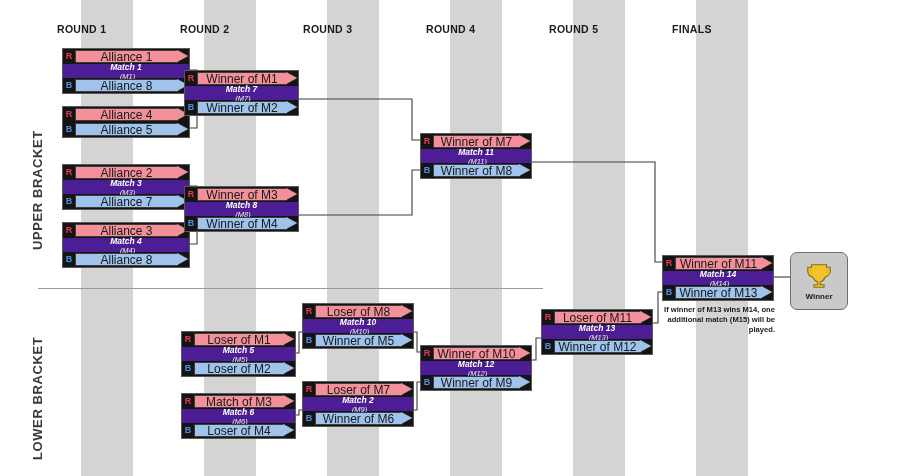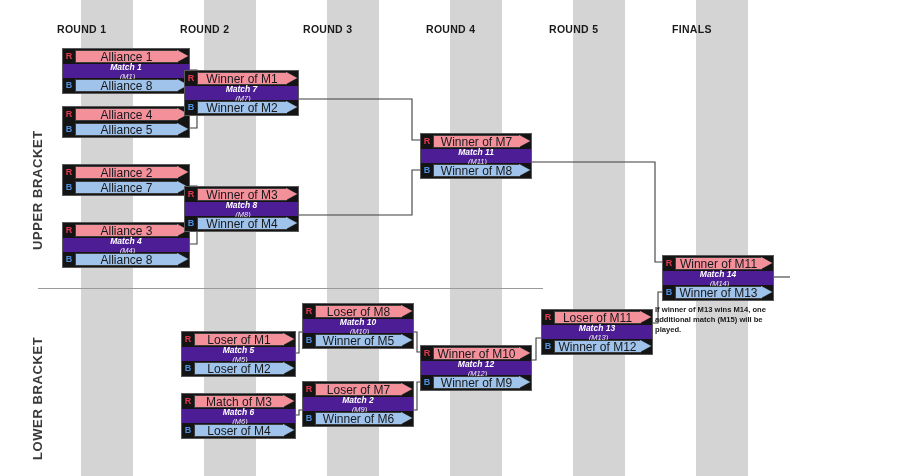--- a/index.html
+++ b/index.html
@@ -30,21 +30,21 @@
   .tname{position:absolute;left:0;top:0;bottom:0;right:11px;display:flex;align-items:center;justify-content:center;font-size:12px;font-weight:normal;color:#16181c;white-space:nowrap;z-index:2;}
 
   .mlabel{height:14px;background:#4c1d95;display:flex;align-items:center;justify-content:center;color:#fff;white-space:nowrap;flex-direction:column;}
   .mlabel .mname{font-size:8.5px;font-weight:bold;font-style:italic;}
   .mlabel .mcode{font-size:7.5px;font-style:italic;margin-left:3px;color:#e8e8e8;}
 
   
   .trophy-box{position:absolute;z-index:5;background:#c9c9c9;border:1.5px solid #6f6f6f;border-radius:7px;display:flex;flex-direction:column;align-items:center;justify-content:center;}
   .trophy-caption{font-size:8px;font-weight:bold;color:#1a1a1a;margin-top:1px;}
 
-  .note{position:absolute;z-index:5;font-size:7.6px;font-weight:bold;color:#1a1a1a;text-align:left;line-height:1.32;}
+  .note{position:absolute;z-index:5;font-size:7.6px;font-weight:bold;color:#1a1a1a;text-align:right;line-height:1.32;}
 </style>
 </head>
 <body>
 
 <div id="stage">
 
   <div id="bands">
       <div class="band" style="left: 81px; width: 52px;"></div>
       <div class="band" style="left: 204px; width: 52px;"></div>
       <div class="band" style="left: 327px; width: 52px;"></div>
@@ -165,20 +165,24 @@
             <div class="badge r">R</div>
             <div class="team">
               <div class="teamshape" style="--c: #f4909a;">
                 <div class="tipedge"></div>
                 <div class="fill"></div>
                 <div class="tip" style="right: 1px;"></div>
               </div>
               <div class="tname">Alliance 2</div>
             </div>
           </div>
+          <div class="mlabel">
+            <span class="mname">Match 3</span>
+            <span class="mcode">(M3)</span>
+          </div>
           <div class="mrow">
             <div class="badge b">B</div>
             <div class="team">
               <div class="teamshape" style="--c: #9fc3ea;">
                 <div class="tipedge"></div>
                 <div class="fill"></div>
                 <div class="tip" style="right: 1px;"></div>
               </div>
               <div class="tname">Alliance 7</div>
             </div>
@@ -512,14 +516,21 @@
               </div>
               <div class="tname">Winner of M13</div>
             </div>
           </div>
         </div>
       </div>
     </div>
 
   <div class="note" id="note" style="left: 655px; top: 305px; width: 120px;">If winner of M13 wins M14, one additional match (M15) will be played.</div>
 
+  <div class="trophy-box" id="trophy" style="left: 790px; top: 252px; width: 56px; height: 56px;">
+    <svg width="30" height="30" viewBox="0 0 24 24">
+      <path d="M6 3h12v2h3v3c0 2.4-1.8 4.4-4.1 4.8A6 6 0 0 1 13 16.8V19h3v2H8v-2h3v-2.2a6 6 0 0 1-3.9-3.9C4.8 12.4 3 10.4 3 8V5h3V3z" fill="#f2c42c" stroke="#8a6d10" stroke-width="0.9" stroke-linejoin="round"></path>
+      <path d="M6 6H4.6v2c0 1.4 1 2.6 2.3 3A8 8 0 0 1 6 8V6zM18 6h1.4v2c0 1.4-1 2.6-2.3 3A8 8 0 0 0 18 8V6z" fill="#e0b526"></path>
+    </svg>
+    <div class="trophy-caption">Winner</div>
+  </div>
 
 </div>
 
 </body></html>

